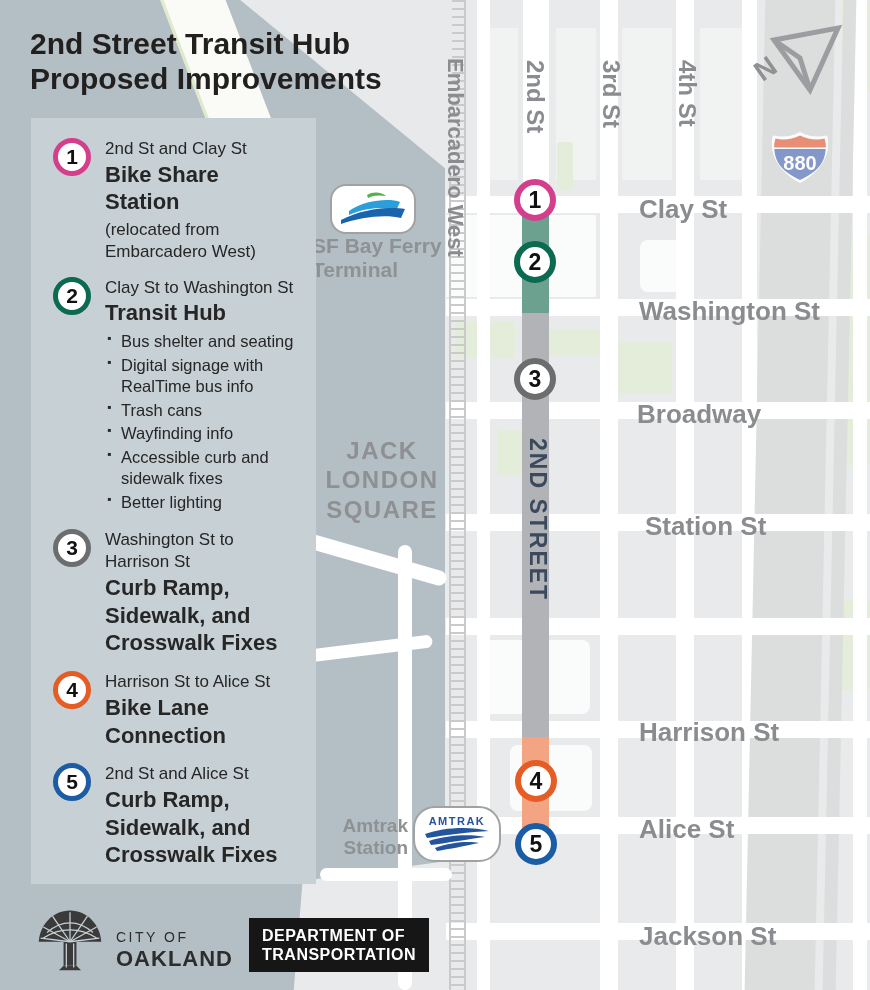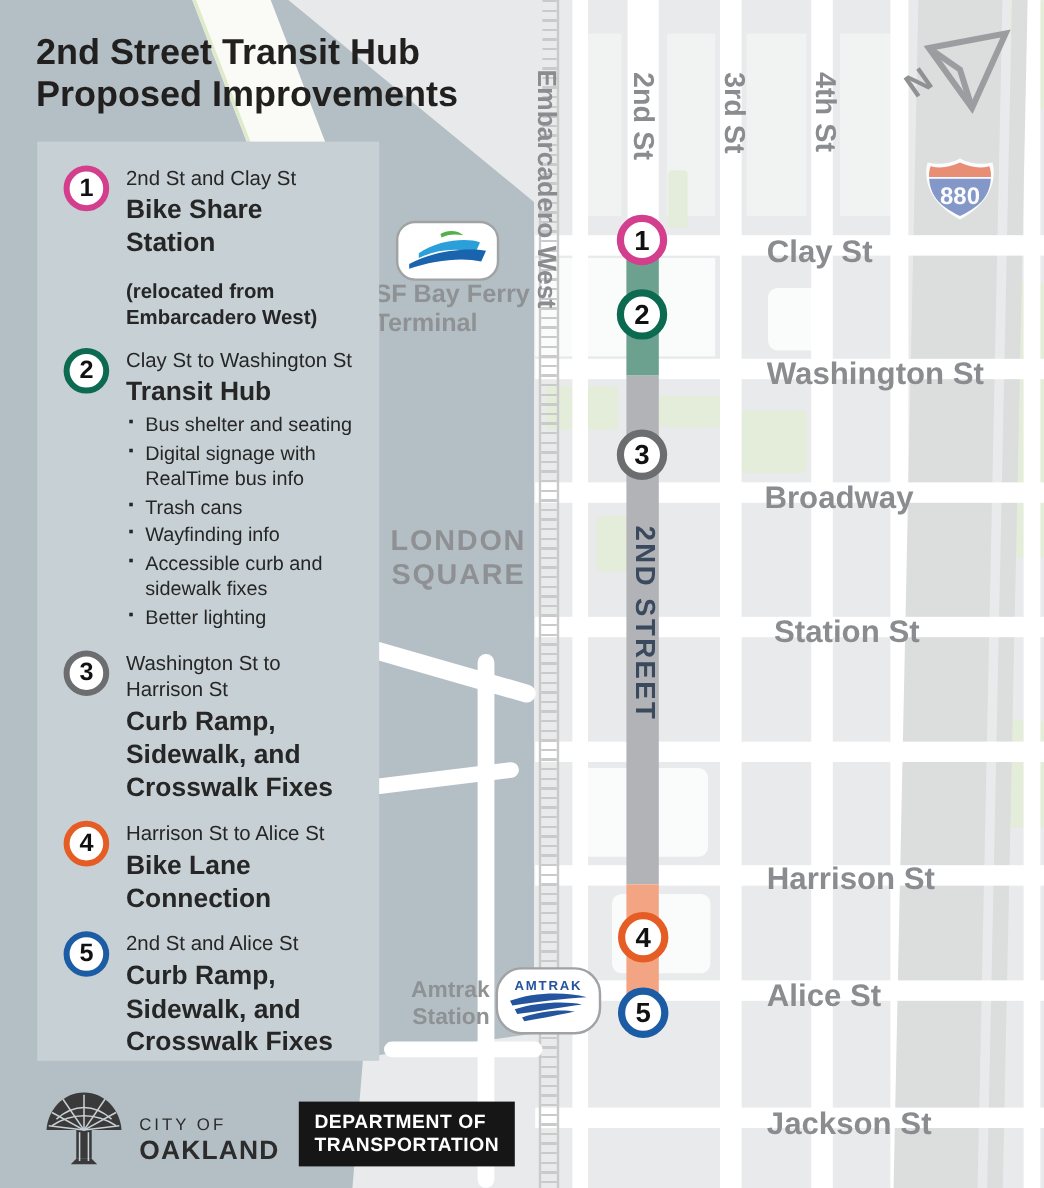--- a/index.html
+++ b/index.html
@@ -68,21 +68,21 @@
   .legend-item{display:flex;margin-bottom:14px;}
   .legend-circle{
     flex-shrink:0;width:38px;height:38px;border-radius:50%;background:#ffffff;
     border:5px solid #000;box-sizing:border-box;margin-right:14px;
     display:flex;align-items:center;justify-content:center;
     font-weight:800;font-size:21px;color:#111111;
   }
   .legend-text{font-size:17px;line-height:1.28;}
   .legend-loc{font-weight:400;}
   .legend-title{font-weight:800;font-size:22px;line-height:1.26;margin-top:1px;}
-  .legend-note{font-weight:700;margin-top:16px;}
+  .legend-note{font-weight:400;margin-top:3px;}
   .legend-bullets{margin:4px 0 0 2px;padding:0;list-style:none;font-size:16.5px;line-height:1.26;}
   .legend-bullets li{padding-left:14px;position:relative;margin-bottom:3px;}
   .legend-bullets li::before{content:"▪";position:absolute;left:0;top:0;font-size:12px;}
   
   .title{
     position:absolute;left:30px;top:26px;z-index:9;
     font-weight:800;font-size:30px;line-height:1.17;color:#221f1f;letter-spacing:0;
   }
   
   .footer{position:absolute;left:36px;top:906px;z-index:9;display:flex;align-items:flex-end;}
@@ -181,20 +181,21 @@
   <div class="xstreet" style="left:602px;top:717px;">Harrison St</div>
   <div class="xstreet" style="left:602px;top:814px;">Alice St</div>
   <div class="xstreet" style="left:602px;top:921px;">Jackson St</div>
 
   <div class="vstreet" style="left:442px;top:58px;font-size:22px;">Embarcadero West</div>
   <div class="vstreet" style="left:521px;top:60px;">2nd St</div>
   <div class="vstreet" style="left:597px;top:60px;">3rd St</div>
   <div class="vstreet" style="left:673px;top:60px;">4th St</div>
 
   <div class="area-label">
+    <div>JACK</div>
     <div>LONDON</div>
     <div>SQUARE</div>
   </div>
 
   <div class="icon-card" style="left:330px;top:184px;width:86px;height:50px;">
     <svg width="72" height="40" viewBox="0 0 72 40">
       <path d="M30,6 C36,2 45,3 49,7 C43,6 36,6 31,9 Z" fill="#55b04a"></path>
       <path d="M12,22 C28,11 52,9 63,13 L59,22 C45,17 27,19 12,26 Z" fill="#2b9fd9"></path>
       <path d="M4,31 C24,20 52,17 68,20 L64,29 C48,25 24,28 4,35 Z" fill="#1a63ad"></path>
     </svg>

